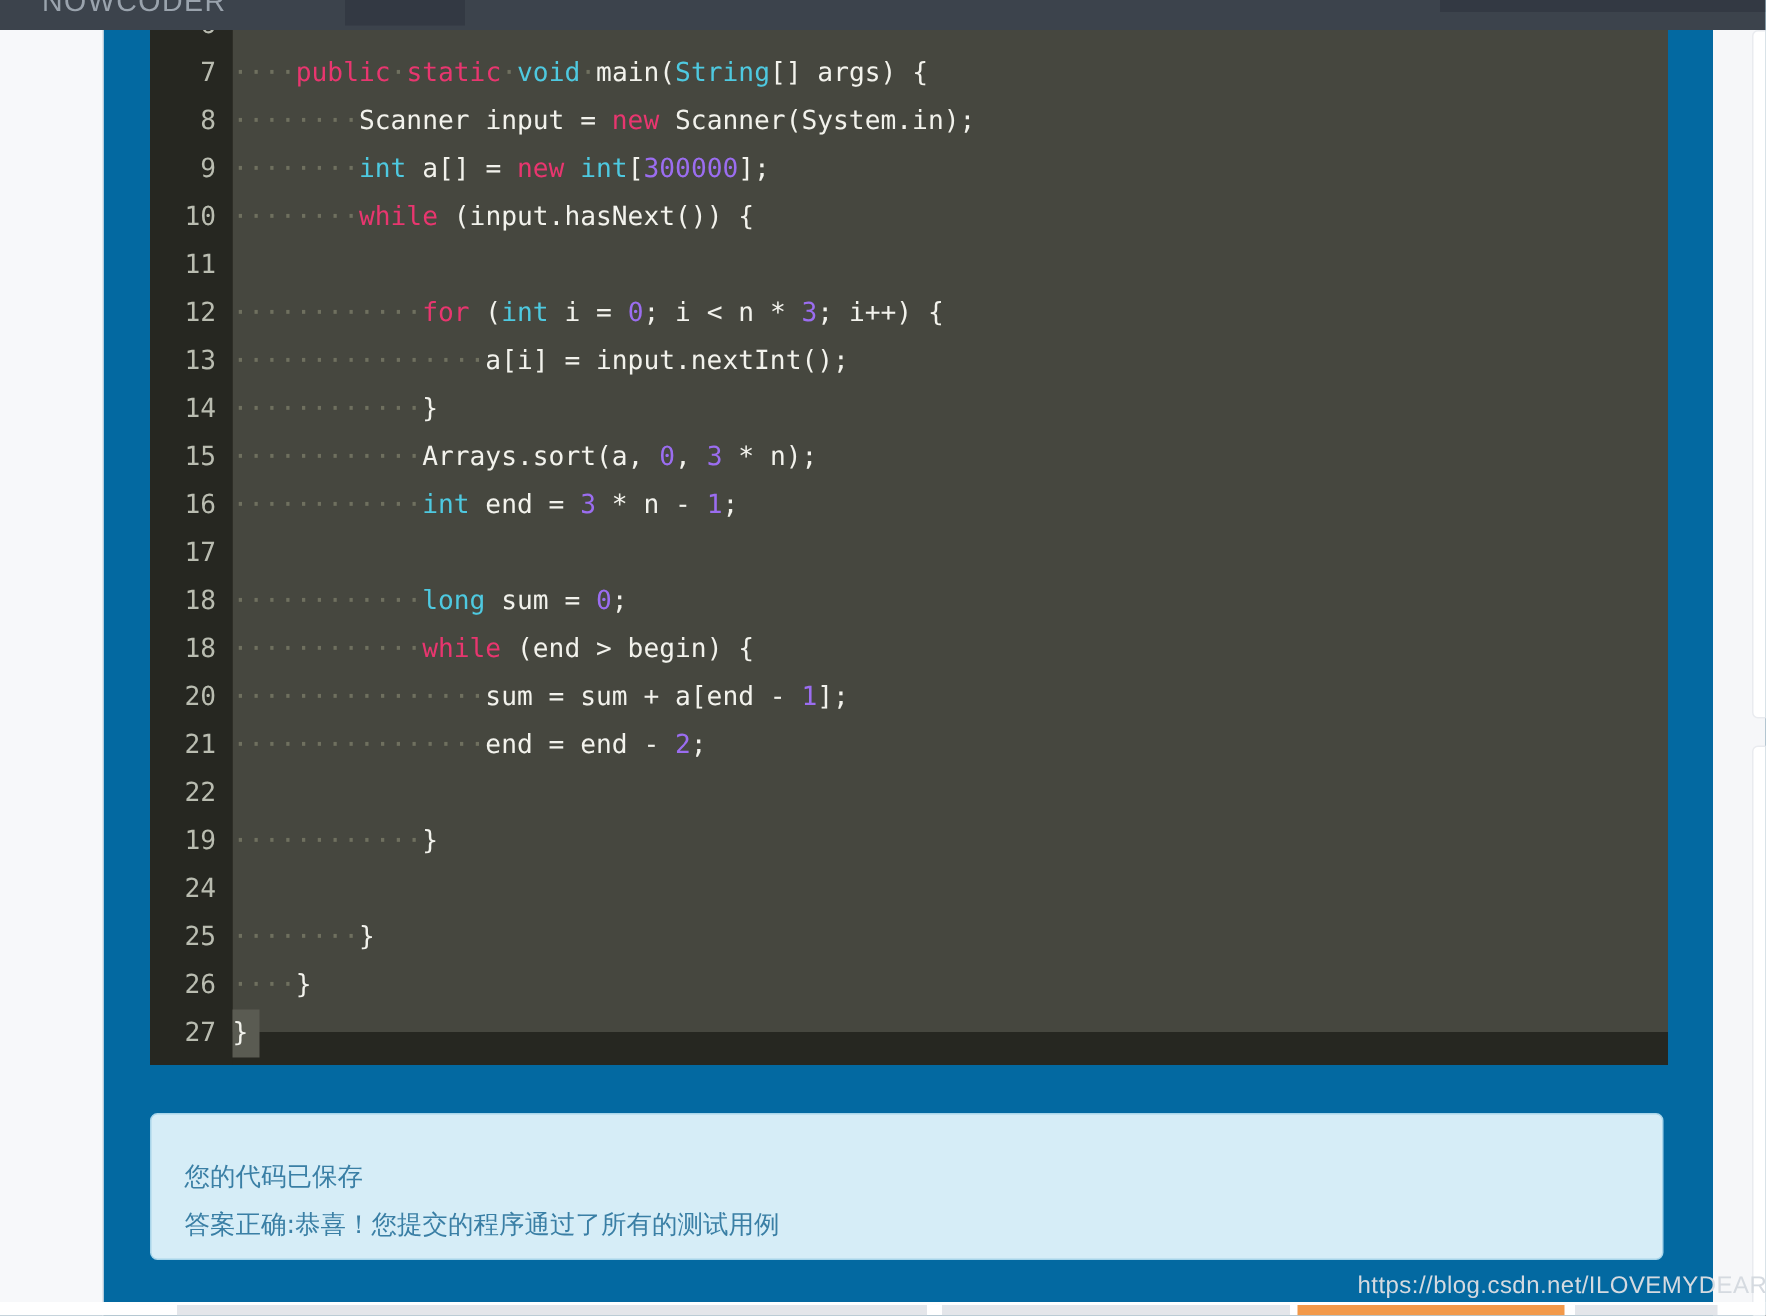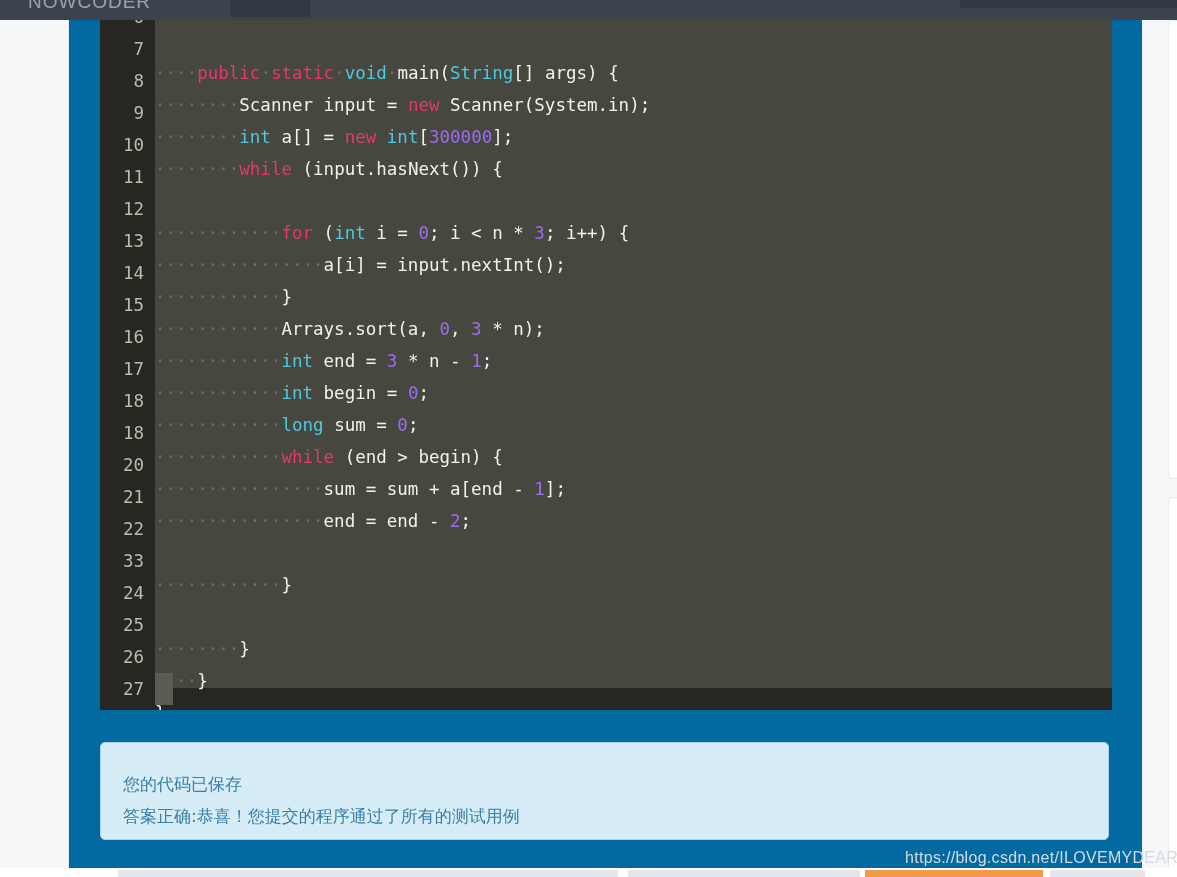--- a/index.html
+++ b/index.html
@@ -119,21 +119,20 @@
     text-align: right;
     color: #b9bcb0;
     font-size: 17.5px;
   }
   .lt {
     position: absolute;
     left: 55px; top: 0;
     color: #f2f2ec;
     font-size: 17.5px;
     white-space: pre;
-    margin-top: 24px;
   }
   
   .line.tail .lt { background: transparent; }
   .caret-block {
     position: absolute;
     left: 55px; top: 0;
     width: 18px; height: 32px;
     background: #5a5b52;
   }
 
@@ -230,27 +229,27 @@
         <div class="line" style="top: 13px;"><span class="ln">7</span><span class="lt"><span class="ws">····</span><span class="k">public</span><span class="ws">·</span><span class="k">static</span><span class="ws">·</span><span class="t">void</span><span class="ws">·</span><span class="p">main(</span><span class="t">String</span><span class="p">[] </span><span class="p">args) </span><span class="p">{</span></span></div>
         <div class="line" style="top: 45px;"><span class="ln">8</span><span class="lt"><span class="ws">········</span><span class="p">Scanner input = </span><span class="k">new</span><span class="p"> Scanner(System.in);</span></span></div>
         <div class="line" style="top: 77px;"><span class="ln">9</span><span class="lt"><span class="ws">········</span><span class="t">int</span><span class="p"> a[] = </span><span class="k">new</span><span class="p"> </span><span class="t">int</span><span class="p">[</span><span class="n">300000</span><span class="p">];</span></span></div>
         <div class="line" style="top: 109px;"><span class="ln">10</span><span class="lt"><span class="ws">········</span><span class="k">while</span><span class="p"> (input.hasNext()) {</span></span></div>
         <div class="line" style="top: 141px;"><span class="ln">11</span></div>
         <div class="line" style="top: 173px;"><span class="ln">12</span><span class="lt"><span class="ws">············</span><span class="k">for</span><span class="p"> (</span><span class="t">int</span><span class="p"> i = </span><span class="n">0</span><span class="p">; i &lt; n * </span><span class="n">3</span><span class="p">; i++) {</span></span></div>
         <div class="line" style="top: 205px;"><span class="ln">13</span><span class="lt"><span class="ws">················</span><span class="p">a[i] = input.nextInt();</span></span></div>
         <div class="line" style="top: 237px;"><span class="ln">14</span><span class="lt"><span class="ws">············</span><span class="p">}</span></span></div>
         <div class="line" style="top: 269px;"><span class="ln">15</span><span class="lt"><span class="ws">············</span><span class="p">Arrays.sort(a, </span><span class="n">0</span><span class="p">, </span><span class="n">3</span><span class="p"> * n);</span></span></div>
         <div class="line" style="top: 301px;"><span class="ln">16</span><span class="lt"><span class="ws">············</span><span class="t">int</span><span class="p"> end = </span><span class="n">3</span><span class="p"> * n - </span><span class="n">1</span><span class="p">;</span></span></div>
-        <div class="line" style="top: 333px;"><span class="ln">17</span><span class="lt"><span class="ws">············</span><span class="t">int</span><span class="p"> begin = </span><span class="n">0</span><span class="p">;</span></span></div>
+        <div class="line" style="top: 333px;"><span class="ln">17</span></div>
         <div class="line" style="top: 365px;"><span class="ln">18</span><span class="lt"><span class="ws">············</span><span class="t">long</span><span class="p"> sum = </span><span class="n">0</span><span class="p">;</span></span></div>
         <div class="line" style="top: 397px;"><span class="ln">18</span><span class="lt"><span class="ws">············</span><span class="k">while</span><span class="p"> (end &gt; begin) {</span></span></div>
         <div class="line" style="top: 429px;"><span class="ln">20</span><span class="lt"><span class="ws">················</span><span class="p">sum = sum + a[end - </span><span class="n">1</span><span class="p">];</span></span></div>
         <div class="line" style="top: 461px;"><span class="ln">21</span><span class="lt"><span class="ws">················</span><span class="p">end = end - </span><span class="n">2</span><span class="p">;</span></span></div>
         <div class="line" style="top: 493px;"><span class="ln">22</span></div>
-        <div class="line" style="top: 525px;"><span class="ln">33</span><span class="lt"><span class="ws">············</span><span class="p">}</span></span></div>
+        <div class="line" style="top: 525px;"><span class="ln">19</span><span class="lt"><span class="ws">············</span><span class="p">}</span></span></div>
         <div class="line" style="top: 557px;"><span class="ln">24</span></div>
         <div class="line" style="top: 589px;"><span class="ln">25</span><span class="lt"><span class="ws">········</span><span class="p">}</span></span></div>
         <div class="line" style="top: 621px;"><span class="ln">26</span><span class="lt"><span class="ws">····</span><span class="p">}</span></span></div>
         <div class="line tail" style="top: 653px;"><span class="ln">27</span><div class="caret-block"></div><span class="lt"><span class="p">}</span></span></div>
         <div class="line" style="top: -19px;"><span class="ln">6</span></div>
       </div>
   </div>
 
   <div class="msgbox">
     <div class="msg-line one">您的代码已保存</div>

